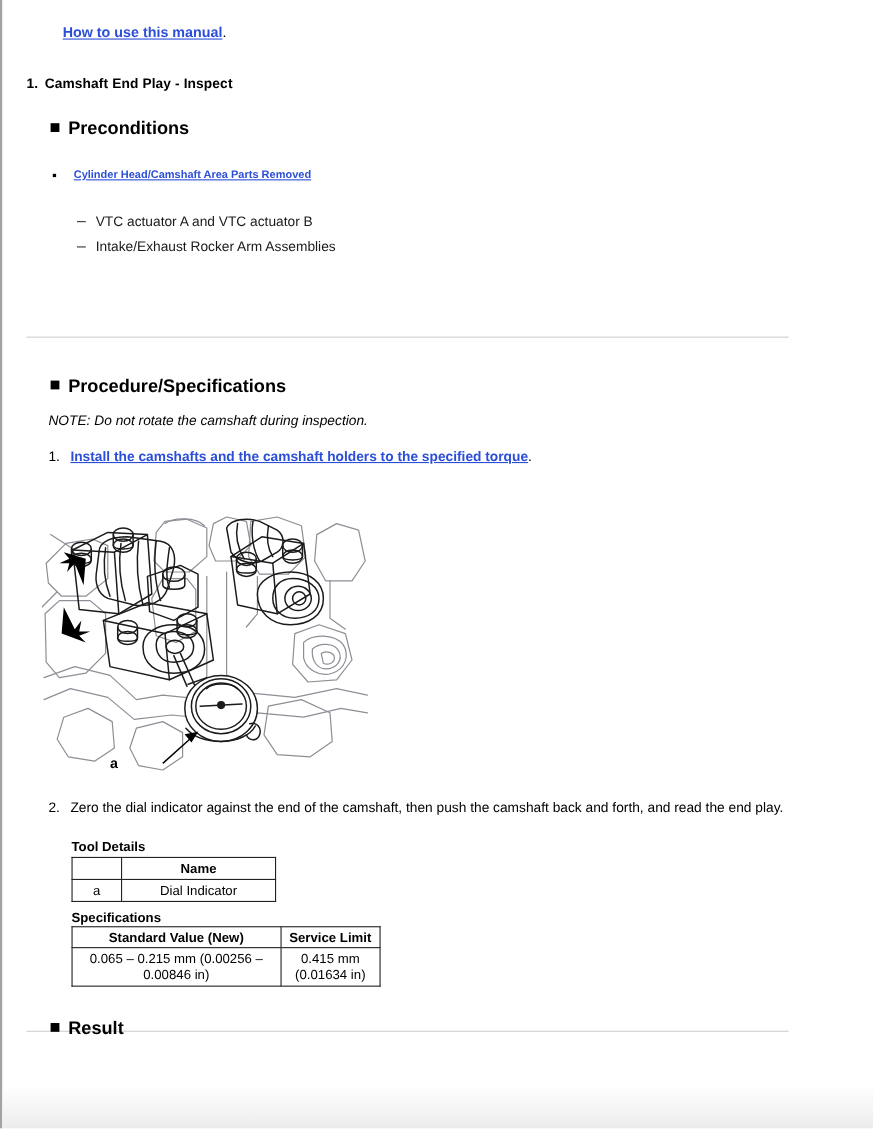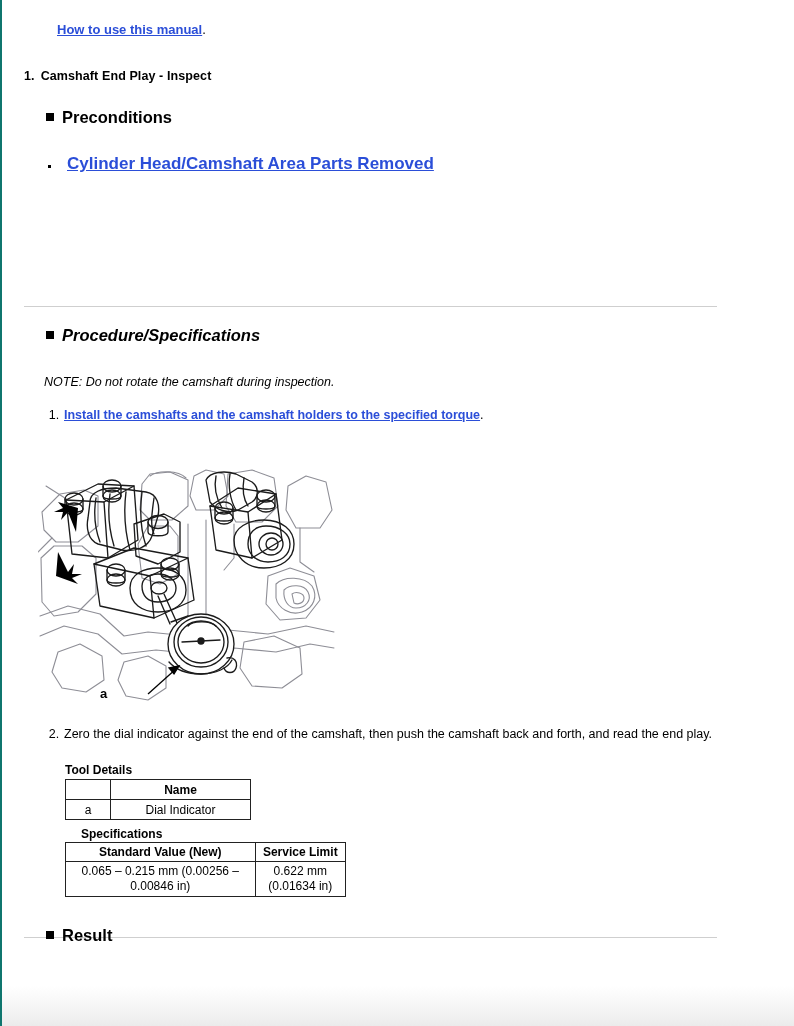--- a/index.html
+++ b/index.html
@@ -15,21 +15,21 @@
     color: #000;
     overflow: hidden;
   }
   .page {
     position: absolute;
     left: 0; top: 0;
     width: 794px;
     height: 1026px;
     background: #fff;
     box-sizing: border-box;
-    border-left: 2px solid #0f766e;
+    border-left: 2px solid #a3a3a3;
     padding-left: 30px;
   }
   .bottom-fade {
     position: absolute;
     left: 0;
     bottom: 0;
     width: 794px;
     height: 40px;
     background: linear-gradient(to bottom, rgba(255,255,255,0) 0%, #f2f2f2 70%, #ebebeb 100%);
     pointer-events: none;
@@ -68,28 +68,28 @@
     color: #000;
   }
   .sec-heading .sq {
     display: inline-block;
     width: 8px; height: 8px;
     background: #000;
     margin-right: 8px;
     vertical-align: 2px;
   }
   .h-precond { left: 44px; top: 108px; }
-  .h-procspec { left: 44px; top: 326px; font-style: italic; }
+  .h-procspec { left: 44px; top: 342px; }
   .h-result  { left: 44px; top: 926px; }
 
   .precond-link-row {
     position: absolute;
     left: 46px;
     top: 154px;
-    font-size: 17px;
+    font-size: 10px;
   }
   .precond-link-row .sqbullet {
     display: inline-block;
     width: 3px; height: 3px;
     background: #000;
     vertical-align: 1px;
     margin-right: 16px;
   }
 
   .sublist {
@@ -126,21 +126,20 @@
     position: absolute;
     left: 42px;
     top: 375px;
     font-size: 12.5px;
     font-style: italic;
   }
 
   .step {
     position: absolute;
     font-size: 12.5px;
-    text-align: center;
   }
   .step .snum {
     display: inline-block;
     width: 20px;
   }
   .step-1 { left: 42px; top: 408px; }
   .step-2 { left: 42px; top: 727px; }
 
   
   .figure {
@@ -159,21 +158,21 @@
     font-weight: bold;
   }
 
   
   .tbl-caption {
     position: absolute;
     font-size: 12px;
     font-weight: bold;
   }
   .cap-tool { left: 63px; top: 763px; }
-  .cap-spec { left: 63px; top: 827px; margin-left: 16px; }
+  .cap-spec { left: 63px; top: 827px; }
 
   table.dt {
     position: absolute;
     border-collapse: collapse;
     font-size: 12px;
     background: #fff;
   }
   table.dt th, table.dt td {
     border: 1.3px solid #222;
     text-align: center;
@@ -204,20 +203,24 @@
   </div>
 
   <div class="sec-heading h-precond">
     <span class="sq"></span><span>Preconditions</span>
   </div>
 
   <div class="precond-link-row">
     <span class="sqbullet"></span><span class="doclink">Cylinder Head/Camshaft Area Parts Removed</span>
   </div>
 
+  <div class="sublist">
+    <span class="sub-item"><span class="dash"></span><span>VTC actuator A and VTC actuator B</span></span>
+    <span class="sub-item"><span class="dash"></span><span>Intake/Exhaust Rocker Arm Assemblies</span></span>
+  </div>
 
   <div class="hr hr-1"></div>
 
   <div class="sec-heading h-procspec">
     <span class="sq"></span><span>Procedure/Specifications</span>
   </div>
 
   <div class="note-line">NOTE: Do not rotate the camshaft during inspection.</div>
 
   <div class="step step-1">
@@ -361,21 +364,21 @@
 
   <div class="tbl-caption cap-spec">Specifications</div>
   <table class="dt tbl-spec">
     <tbody>
         <tr>
       <th class="c1">Standard Value (New)</th>
       <th class="c2">Service Limit</th>
     </tr>
     <tr>
       <td class="c1">0.065 – 0.215 mm (0.00256 – 0.00846 in)</td>
-      <td class="c2">0.622 mm (0.01634 in)</td>
+      <td class="c2">0.415 mm (0.01634 in)</td>
     </tr>
   </tbody>
     </table>
 
   <div class="hr hr-2"></div>
 
   <div class="sec-heading h-result">
     <span class="sq"></span><span>Result</span>
   </div>
 

